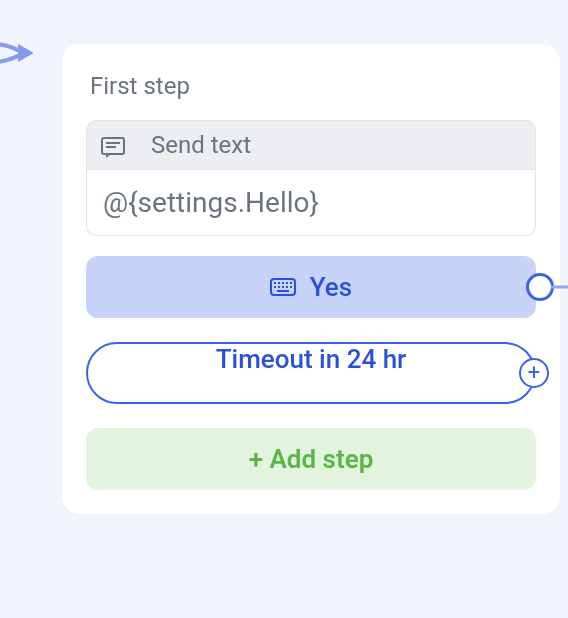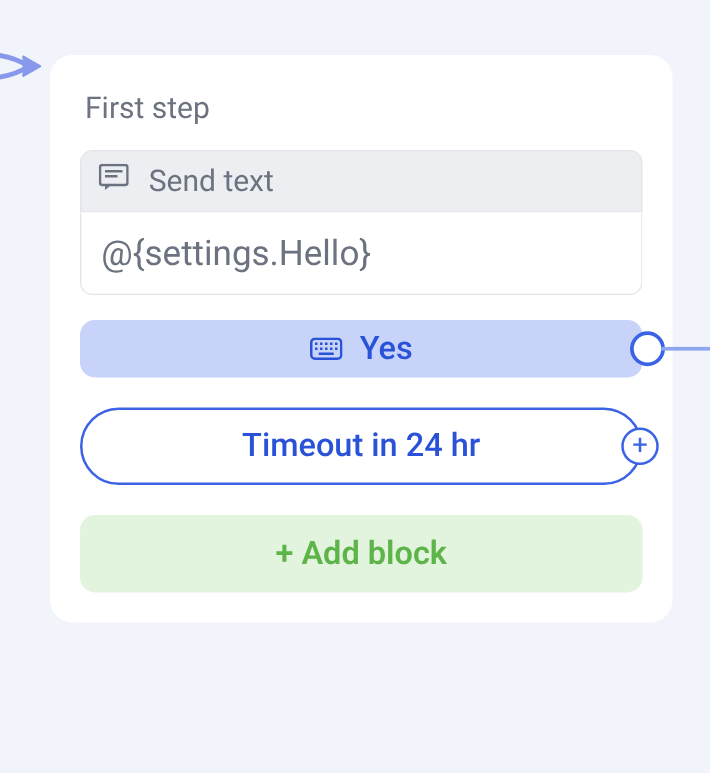--- a/index.html
+++ b/index.html
@@ -13,61 +13,61 @@
     }
     .arrow-in {
       position: absolute;
       left: -12px;
       top: 35px;
       width: 62px;
       height: 40px;
     }
     .card {
       position: absolute;
-      left: 40px;
+      left: 62px;
       top: 44px;
       width: 498px;
       background: #ffffff;
       border-radius: 18px;
       padding: 28px 24px 24px 24px;
     }
     .card-title {
       color: #6b7280;
       font-size: 24px;
       font-weight: 400;
       margin-bottom: 20px;
       padding-left: 4px;
     }
     .send-text-header {
       background: #edeef2;
       border: 1px solid #e3e4e9;
       border-radius: 10px 10px 0 0;
       padding: 10px 14px;
       display: flex;
-      align-items: flex-start;
-      gap: 16px;
+      align-items: flex-end;
+      gap: 26px;
       color: #6b7280;
       font-size: 24px;
     }
     .send-text-body {
       border: 1px solid #e3e4e9;
       border-top: none;
       border-radius: 0 0 10px 10px;
       padding: 16px 16px;
       color: #6b7280;
       font-size: 28px;
       background: #fff;
       font-weight: 400;
     }
     .reply-btn {
       position: relative;
       margin-top: 20px;
       background: #c7d3f9;
       border-radius: 12px;
-      height: 46px;
+      height: 62px;
       display: flex;
       align-items: center;
       justify-content: center;
       gap: 14px;
       cursor: pointer;
     }
     .reply-label {
       color: #2a52d8;
       font-size: 26px;
       font-weight: 500;
@@ -98,21 +98,20 @@
       background: #8fa5ee;
       transform: translateY(-50%);
     }
     .timeout-row {
       position: relative;
       margin-top: 24px;
       border: 2.5px solid #3c63e6;
       border-radius: 32px;
       height: 62px;
       display: flex;
-      align-items: center;
       justify-content: center;
       cursor: pointer;
     }
     .timeout-label {
       color: #2a52d8;
       font-size: 26px;
       font-weight: 500;
     }
     .timeout-plus {
       position: absolute;
@@ -200,15 +199,15 @@
     </div>
   </div>
 
 
   <div class="timeout-row">
     <span class="timeout-label">Timeout in 24 hr</span>
     <div class="timeout-plus">+</div>
   </div>
 
   <div class="add-block">
-    <span class="add-block-label">+ Add block</span>
+    <span class="add-block-label">+ Add step</span>
   </div>
 </div>
 
 </body></html>

